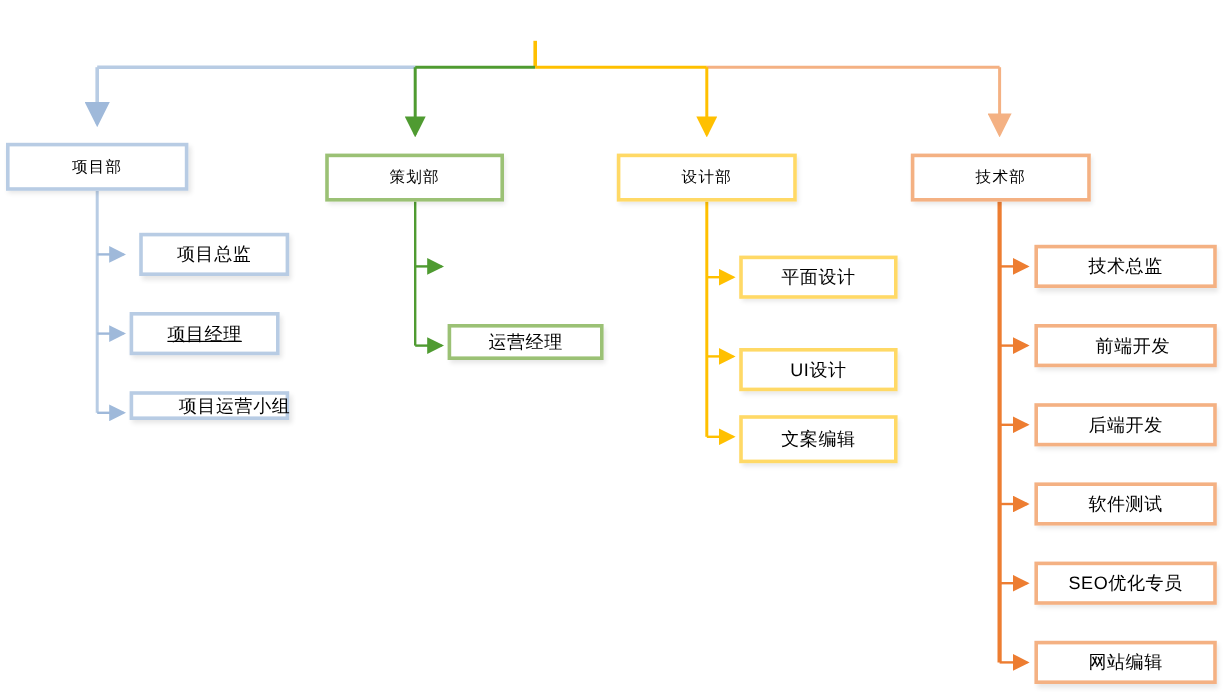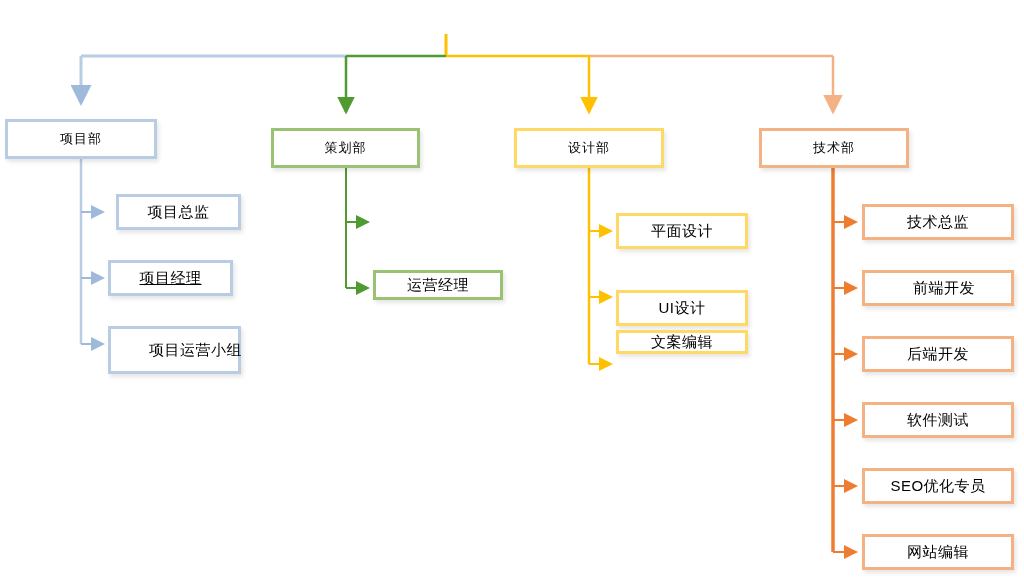--- a/index.html
+++ b/index.html
@@ -116,31 +116,31 @@
     <path d="M833,420 L856,420" stroke="#ed7d31" stroke-width="2" fill="none" marker-end="url(#ar-orange)"></path>
     <path d="M833,486 L856,486" stroke="#ed7d31" stroke-width="2" fill="none" marker-end="url(#ar-orange)"></path>
     <path d="M833,552 L856,552" stroke="#ed7d31" stroke-width="2" fill="none" marker-end="url(#ar-orange)"></path>
   </svg>
 
 
   <div class="node dept-node" style="left:5px; top:107px; width:152px; height:40px; border-color:#b8cce4;">项目部</div>
 
   <div class="node leaf-node" style="left:116px; top:194px; width:125px; height:36px; border-color:#b8cce4;">项目总监</div>
   <div class="node leaf-node" style="left:108px; top:260px; width:125px; height:36px; border-color:#b8cce4;text-decoration:underline;">项目经理</div>
-  <div class="node leaf-node" style="left:108px; top:326px; width:133px; height:48px; border-color:#b8cce4;padding-left:42px;">项目运营小组</div>
+  <div class="node leaf-node" style="left:108px; top:326px; width:133px; height:24px; border-color:#b8cce4;padding-left:42px;">项目运营小组</div>
 
   <div class="node dept-node" style="left:271px; top:116px; width:149px; height:40px; border-color:#9bc175;">策划部</div>
 
   <div class="node leaf-node" style="left:373px; top:270px; width:130px; height:30px; border-color:#9bc175;">运营经理</div>
 
   <div class="node dept-node" style="left:514px; top:116px; width:150px; height:40px; border-color:#ffd966;">设计部</div>
 
   <div class="node leaf-node" style="left:616px; top:213px; width:132px; height:36px; border-color:#ffd966;">平面设计</div>
   <div class="node leaf-node" style="left:616px; top:279px; width:132px; height:36px; border-color:#ffd966;margin-top:11px;">UI设计</div>
-  <div class="node leaf-node" style="left:616px; top:330px; width:132px; height:24px; border-color:#ffd966;">文案编辑</div>
+  <div class="node leaf-node" style="left:616px; top:346px; width:132px; height:40px; border-color:#ffd966;">文案编辑</div>
 
   <div class="node dept-node" style="left:759px; top:116px; width:150px; height:40px; border-color:#f4b183;">技术部</div>
 
   <div class="node leaf-node" style="left:862px; top:204px; width:152px; height:36px; border-color:#f4b183;text-align:right;">技术总监</div>
   <div class="node leaf-node" style="left:862px; top:270px; width:152px; height:36px; border-color:#f4b183;padding-left:12px;">前端开发</div>
   <div class="node leaf-node" style="left:862px; top:336px; width:152px; height:36px; border-color:#f4b183;">后端开发</div>
   <div class="node leaf-node" style="left:862px; top:402px; width:152px; height:36px; border-color:#f4b183;">软件测试</div>
   <div class="node leaf-node" style="left:862px; top:468px; width:152px; height:36px; border-color:#f4b183;">SEO优化专员</div>
   <div class="node leaf-node" style="left:862px; top:534px; width:152px; height:36px; border-color:#f4b183;">网站编辑</div>
 

